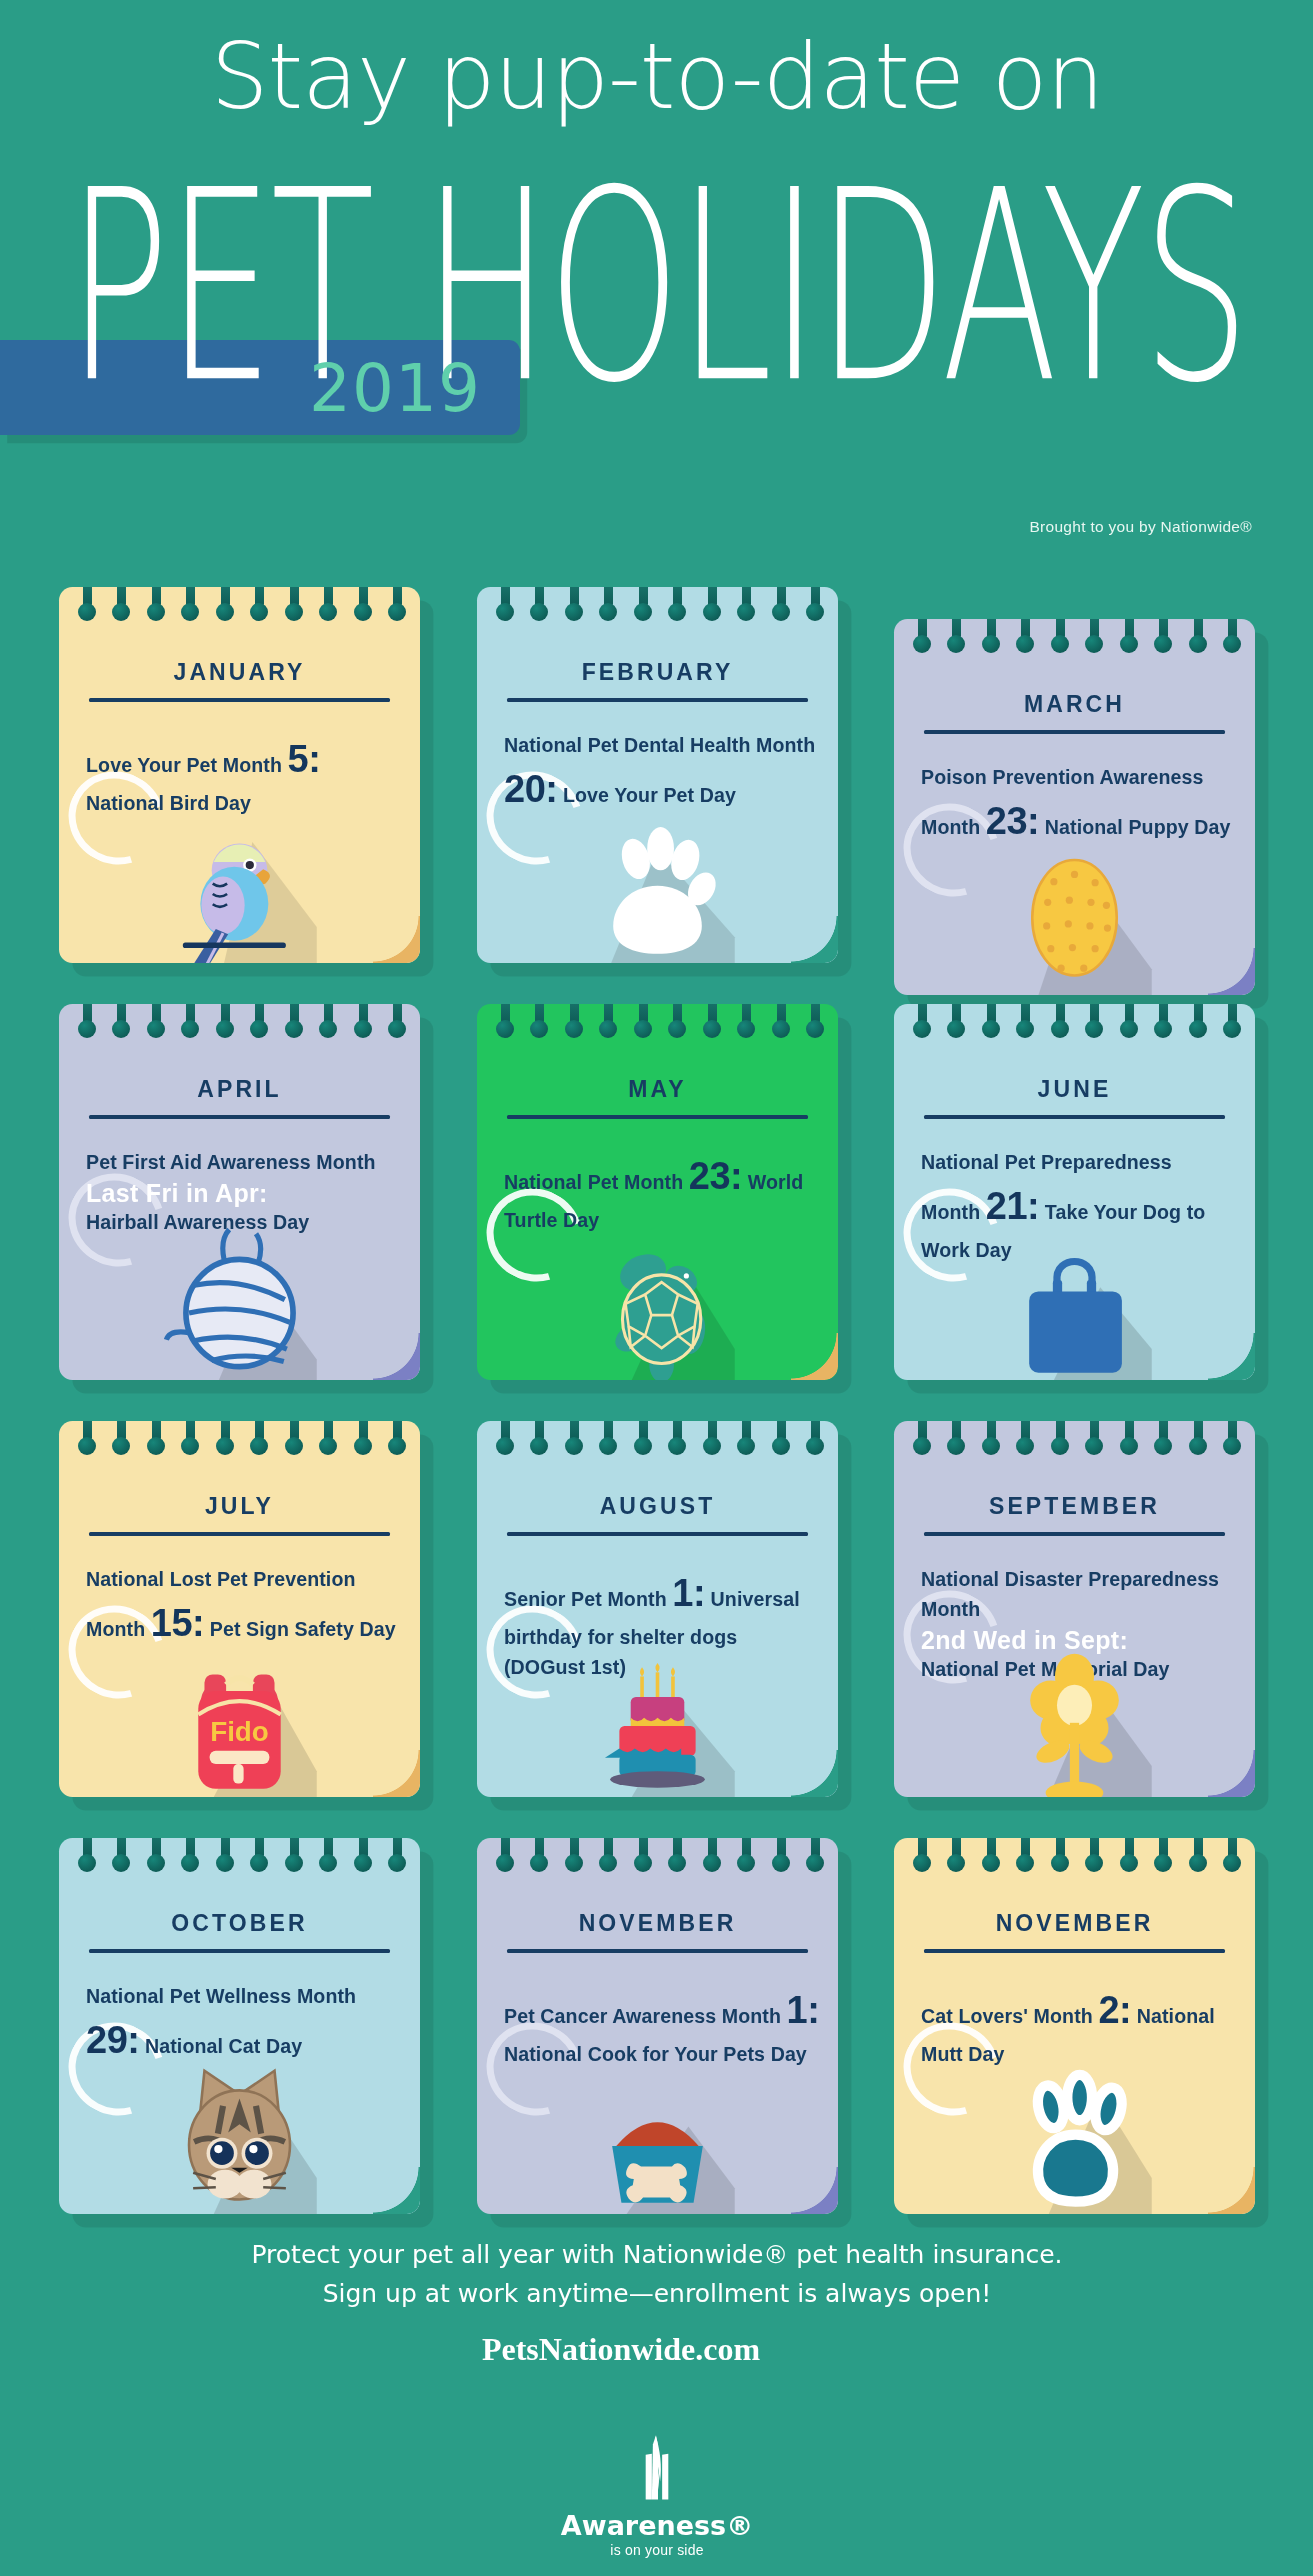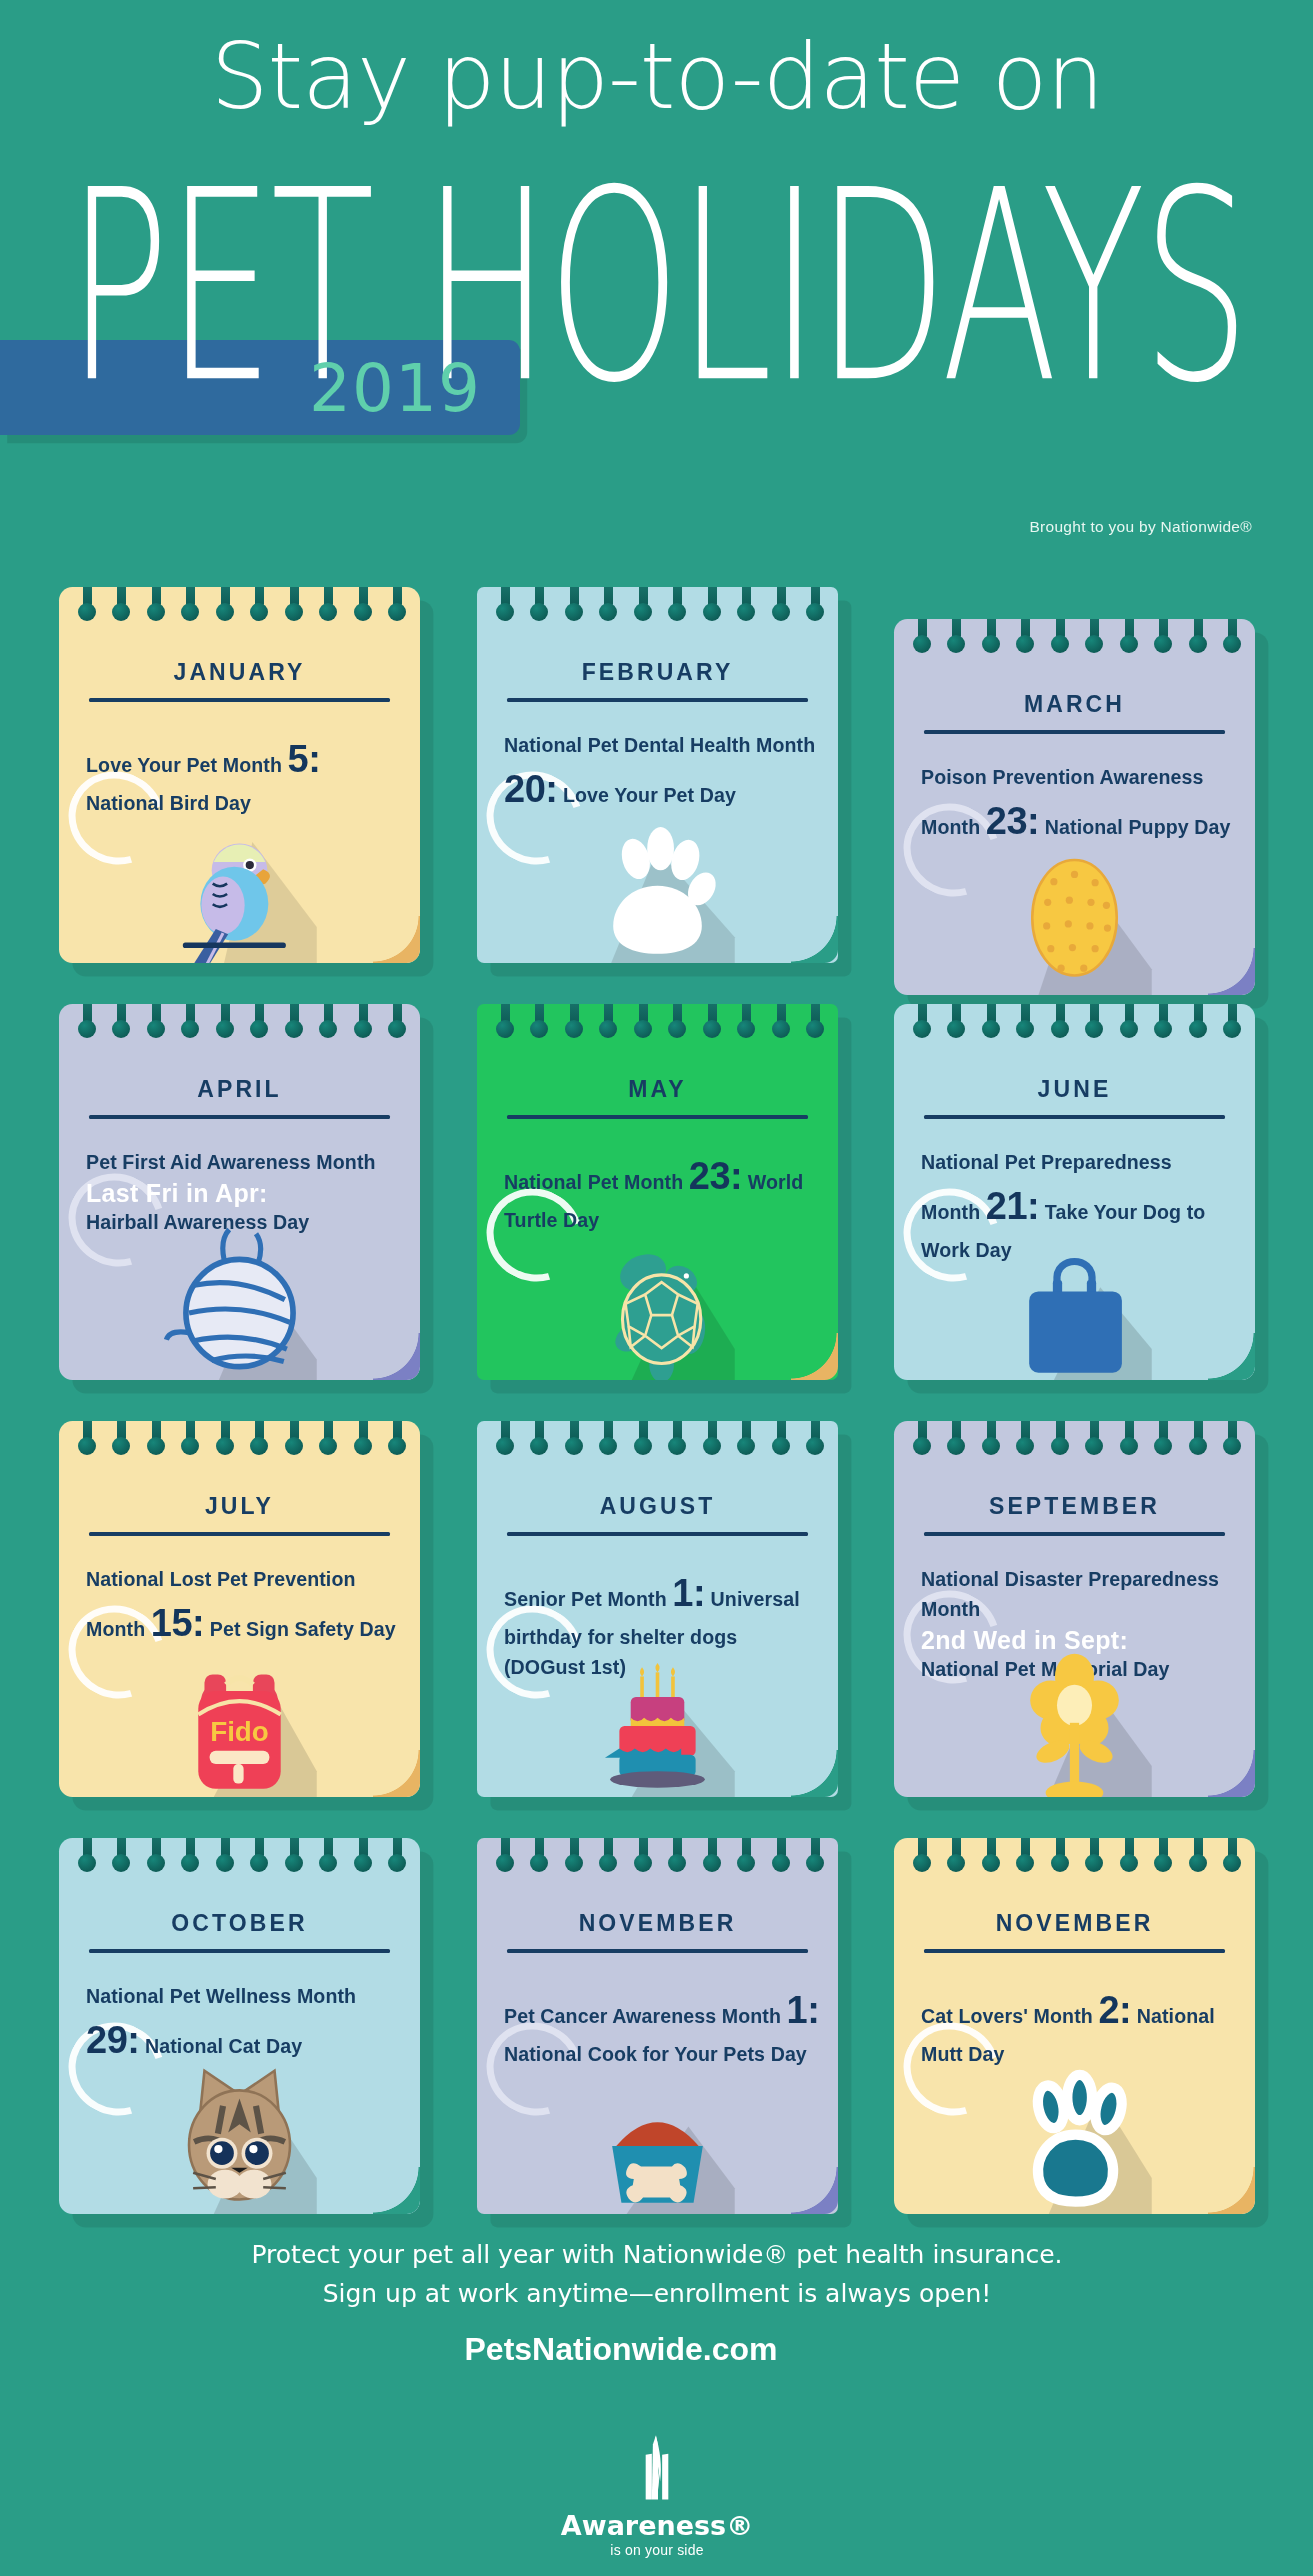--- a/index.html
+++ b/index.html
@@ -44,21 +44,21 @@
   
   .grid{ position:absolute; left:0; top:582px; width:1314px; }
   .row{ position:relative; width:1314px; height:417px; }
   .card{
     position:absolute; width:361px; height:376px; top:5.2px;
     border-radius:13.4px;
     box-shadow:13.4px 13.4px 0 rgba(0,0,0,0.09);
     overflow:hidden;
   }
   .card.c0{ left:59px; }
-  .card.c1{ left:477px;border-radius:7px; }
+  .card.c1{ left:477px; }
   .card.c2{ left:894px; }
 
   .spiral{ position:absolute; left:0; top:0; width:100%; height:57px; }
   .ring{ position:absolute; top:-13.4px; width:8.8px; height:34px;
          background:linear-gradient(#1d7f74,#0d5a55); border-radius:4.6px; }
   .ring::after{ content:""; position:absolute; left:-4.6px; top:29px;
          width:18px; height:18px; border-radius:50%;
          background:radial-gradient(circle at 35% 30%,#17867a,#0b4e4a); }
 
   .month-name{
@@ -101,21 +101,21 @@
   
   .footer{ position:absolute; left:0; top:2236px; width:1314px; }
   .promo{
     width:1314px; text-align:center; color:#ffffff;
     font-size:25px; line-height:1.55; font-weight:400;
     font-family:"DejaVu Sans", sans-serif;
   }
   .url{
     width:1242px; text-align:center; color:#ffffff;
     font-size:32px; font-weight:700; margin-top:17.5px;
-    font-family:Liberation Sans, sans-serif;
+    font-family:Liberation Serif, serif;
   }
   .logo-wrap{ width:1314px; text-align:center; margin-top:62px; }
   .logo-mark{ display:inline-block; }
   .logo-name{
     font-size:27px; font-weight:700; color:#ffffff; margin-top:6.2px;
     font-family:"DejaVu Sans", sans-serif;
   }
   .logo-tag{ font-size:14px; color:#ffffff; margin-top:1px; letter-spacing:0.2px; }
 </style>
 </head>

